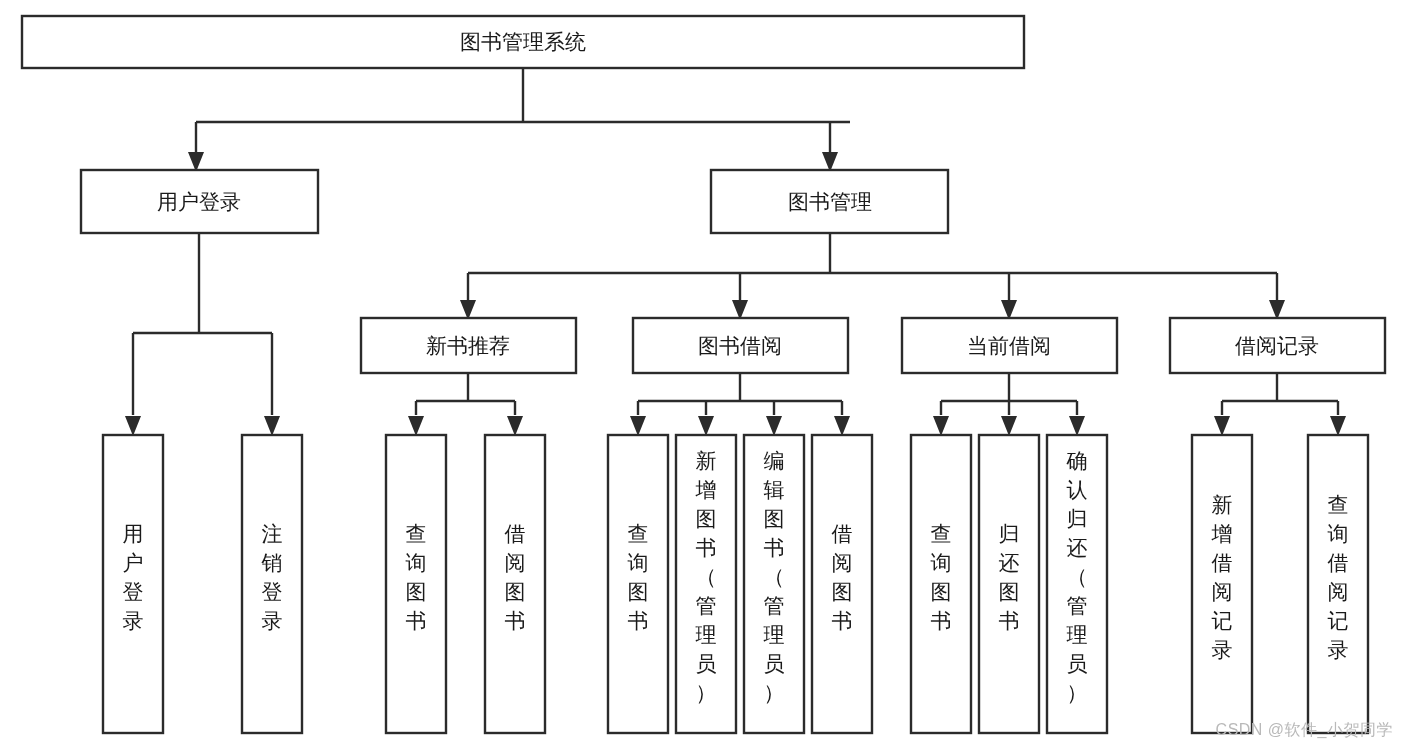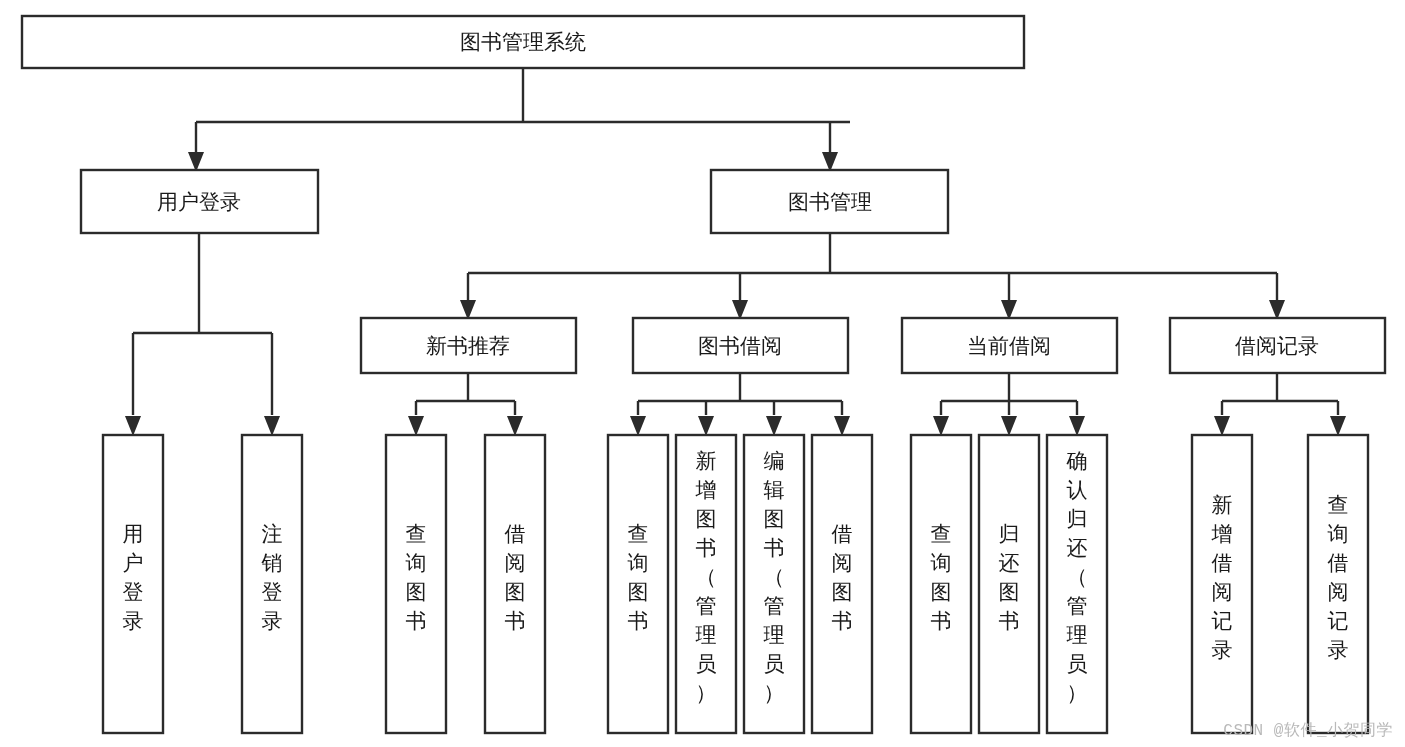--- a/index.html
+++ b/index.html
@@ -51,21 +51,21 @@
   .node-label-v {
     font-family: "DejaVu Sans", "Liberation Sans", sans-serif;
     font-size: 21px;
     fill: #1a1a1a;
     text-anchor: middle;
   }
   .watermark {
     position: absolute;
     right: 12px;
     bottom: 6px;
-    font-family: Liberation Mono, monospace;
+    font-family: Liberation Sans, sans-serif;
     font-size: 16px;
     color: #b9b9b9;
     letter-spacing: 0.5px;
     white-space: nowrap;
     pointer-events: none;
   }
 </style>
 </head>
 <body>
 

